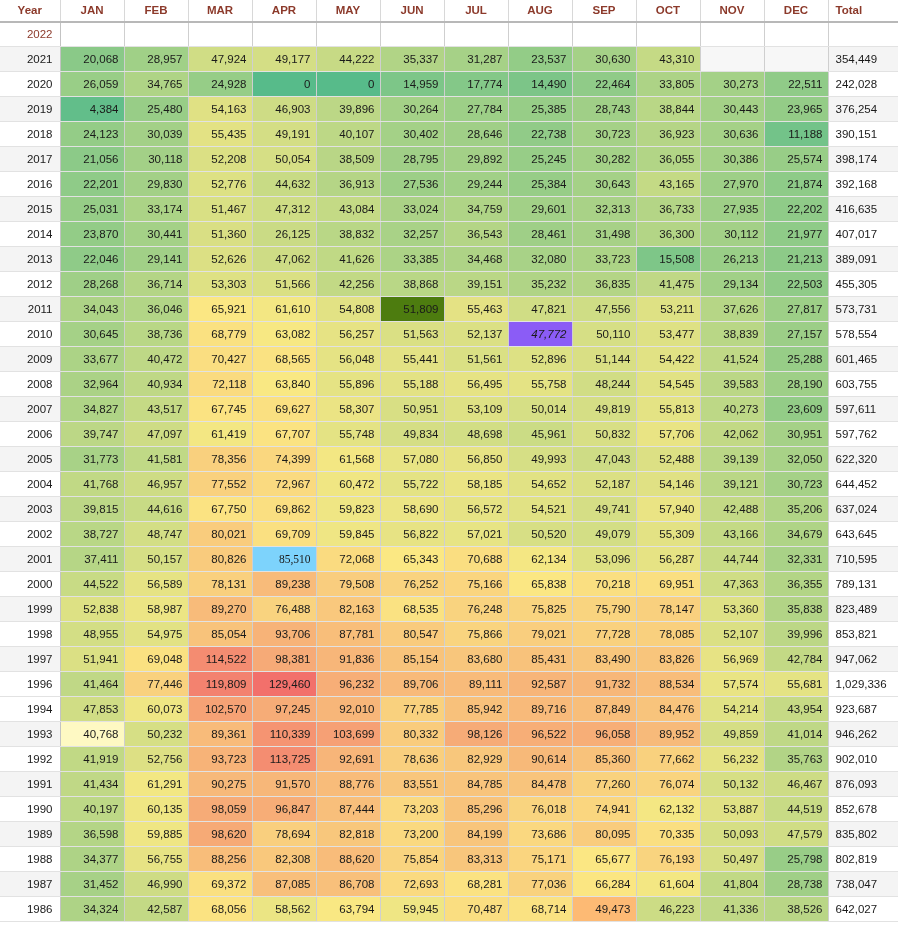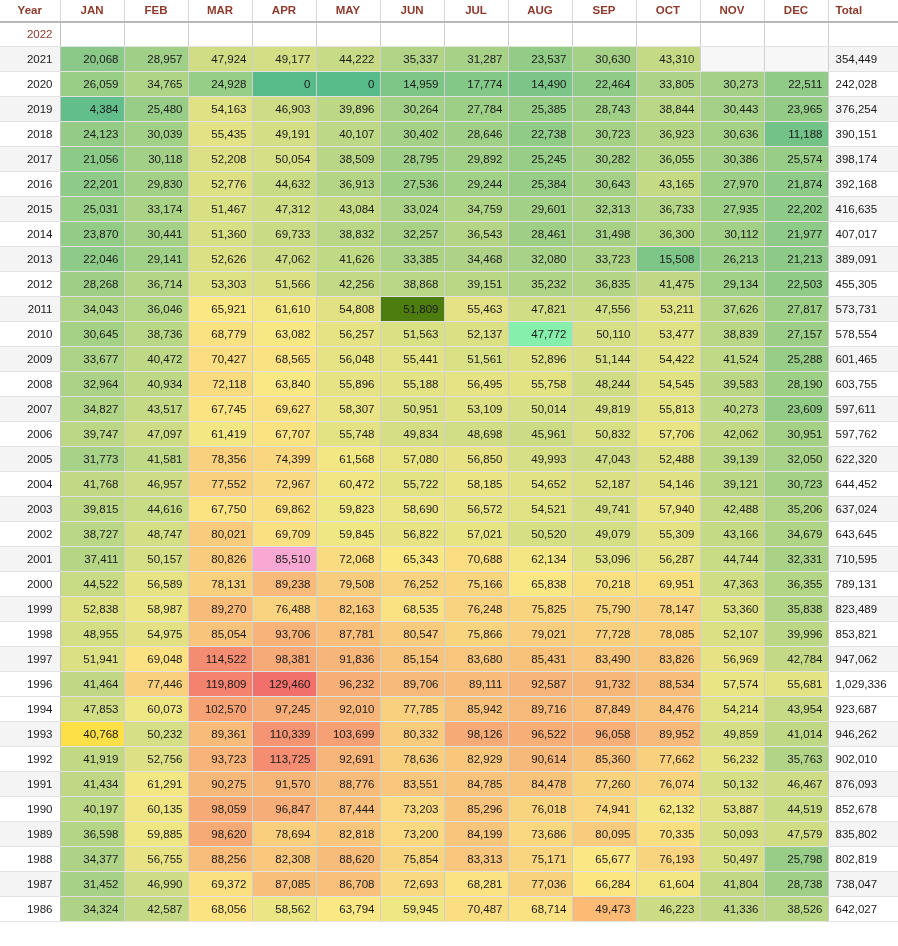--- a/index.html
+++ b/index.html
@@ -244,21 +244,21 @@
         <td style="background: rgb(180, 213, 134);">36,733</td>
         <td style="background: rgb(158, 207, 135);">27,935</td>
         <td style="background: rgb(143, 203, 136);">22,202</td>
         <td class="cell-total">416,635</td>
       </tr>
       <tr class="row-odd">
         <td class="cell-year">2014</td>
         <td style="background: rgb(147, 204, 135);">23,870</td>
         <td style="background: rgb(164, 209, 135);">30,441</td>
         <td style="background: rgb(217, 223, 132);">51,360</td>
-        <td style="background: rgb(202, 219, 133);">69,733</td>
+        <td style="background: rgb(202, 219, 133);">26,125</td>
         <td style="background: rgb(185, 215, 134);">38,832</td>
         <td style="background: rgb(169, 210, 135);">32,257</td>
         <td style="background: rgb(180, 213, 134);">36,543</td>
         <td style="background: rgb(159, 207, 135);">28,461</td>
         <td style="background: rgb(167, 209, 135);">31,498</td>
         <td style="background: rgb(179, 213, 134);">36,300</td>
         <td style="background: rgb(163, 208, 135);">30,112</td>
         <td style="background: rgb(143, 203, 136); text-align: right;">21,977</td>
         <td class="cell-total">407,017</td>
       </tr>
@@ -312,21 +312,21 @@
       </tr>
       <tr class="row-odd">
         <td class="cell-year">2010</td>
         <td style="background: rgb(165, 209, 135);">30,645</td>
         <td style="background: rgb(185, 215, 134);">38,736</td>
         <td style="background: rgb(250, 225, 129);">68,779</td>
         <td style="background: rgb(247, 232, 131);">63,082</td>
         <td style="background: rgb(230, 227, 132);">56,257</td>
         <td style="background: rgb(218, 224, 132);">51,563</td>
         <td style="background: rgb(219, 224, 132);">52,137</td>
-        <td style="background: #86efac;">47,772</td>
+        <td style="background: #8b5cf6; font-style: italic;">47,772</td>
         <td style="background: rgb(214, 223, 133);">50,110</td>
         <td style="background: rgb(222, 225, 132);">53,477</td>
         <td style="background: rgb(185, 215, 134);">38,839</td>
         <td style="background: rgb(156, 206, 135);">27,157</td>
         <td class="cell-total">578,554</td>
       </tr>
       <tr class="row-even">
         <td class="cell-year">2009</td>
         <td style="background: rgb(172, 211, 134);">33,677</td>
         <td style="background: rgb(190, 216, 134);">40,472</td>
@@ -452,21 +452,21 @@
         <td style="background: rgb(227, 226, 132);">55,309</td>
         <td style="background: rgb(196, 218, 133);">43,166</td>
         <td style="background: rgb(175, 212, 134);">34,679</td>
         <td class="cell-total">643,645</td>
       </tr>
       <tr class="row-even">
         <td class="cell-year">2001</td>
         <td style="background: rgb(182, 214, 134);">37,411</td>
         <td style="background: rgb(214, 223, 133);">50,157</td>
         <td style="background: rgb(249, 203, 125);">80,826</td>
-        <td style="background: #f9a8d4;">85,510</td>
+        <td style="background: #7dd3fc; font-family: Liberation Serif, serif;">85,510</td>
         <td style="background: rgb(250, 219, 128);">72,068</td>
         <td style="background: rgb(251, 232, 131);">65,343</td>
         <td style="background: rgb(250, 222, 129);">70,688</td>
         <td style="background: rgb(244, 231, 131);">62,134</td>
         <td style="background: rgb(222, 225, 132);">53,096</td>
         <td style="background: rgb(230, 227, 132);">56,287</td>
         <td style="background: rgb(200, 219, 133);">44,744</td>
         <td style="background: rgb(169, 210, 135);">32,331</td>
         <td class="cell-total">710,595</td>
       </tr>
@@ -561,21 +561,21 @@
         <td style="background: rgb(248, 193, 123);">85,942</td>
         <td style="background: rgb(248, 186, 122);">89,716</td>
         <td style="background: rgb(248, 190, 122);">87,849</td>
         <td style="background: rgb(248, 196, 124);">84,476</td>
         <td style="background: rgb(224, 226, 132);">54,214</td>
         <td style="background: rgb(198, 218, 133);">43,954</td>
         <td class="cell-total">923,687</td>
       </tr>
       <tr class="row-even">
         <td class="cell-year">1993</td>
-        <td style="background: #fde047;">40,768</td>
+        <td style="background: #fef9c3;">40,768</td>
         <td style="background: rgb(214, 223, 133);">50,232</td>
         <td style="background: rgb(248, 187, 122);">89,361</td>
         <td style="background: rgb(245, 148, 114);">110,339</td>
         <td style="background: rgb(246, 160, 117);">103,699</td>
         <td style="background: rgb(249, 204, 125);">80,332</td>
         <td style="background: rgb(246, 171, 119);">98,126</td>
         <td style="background: rgb(247, 174, 119);">96,522</td>
         <td style="background: rgb(247, 174, 119);">96,058</td>
         <td style="background: rgb(247, 186, 122);">89,952</td>
         <td style="background: rgb(213, 222, 133);">49,859</td>

